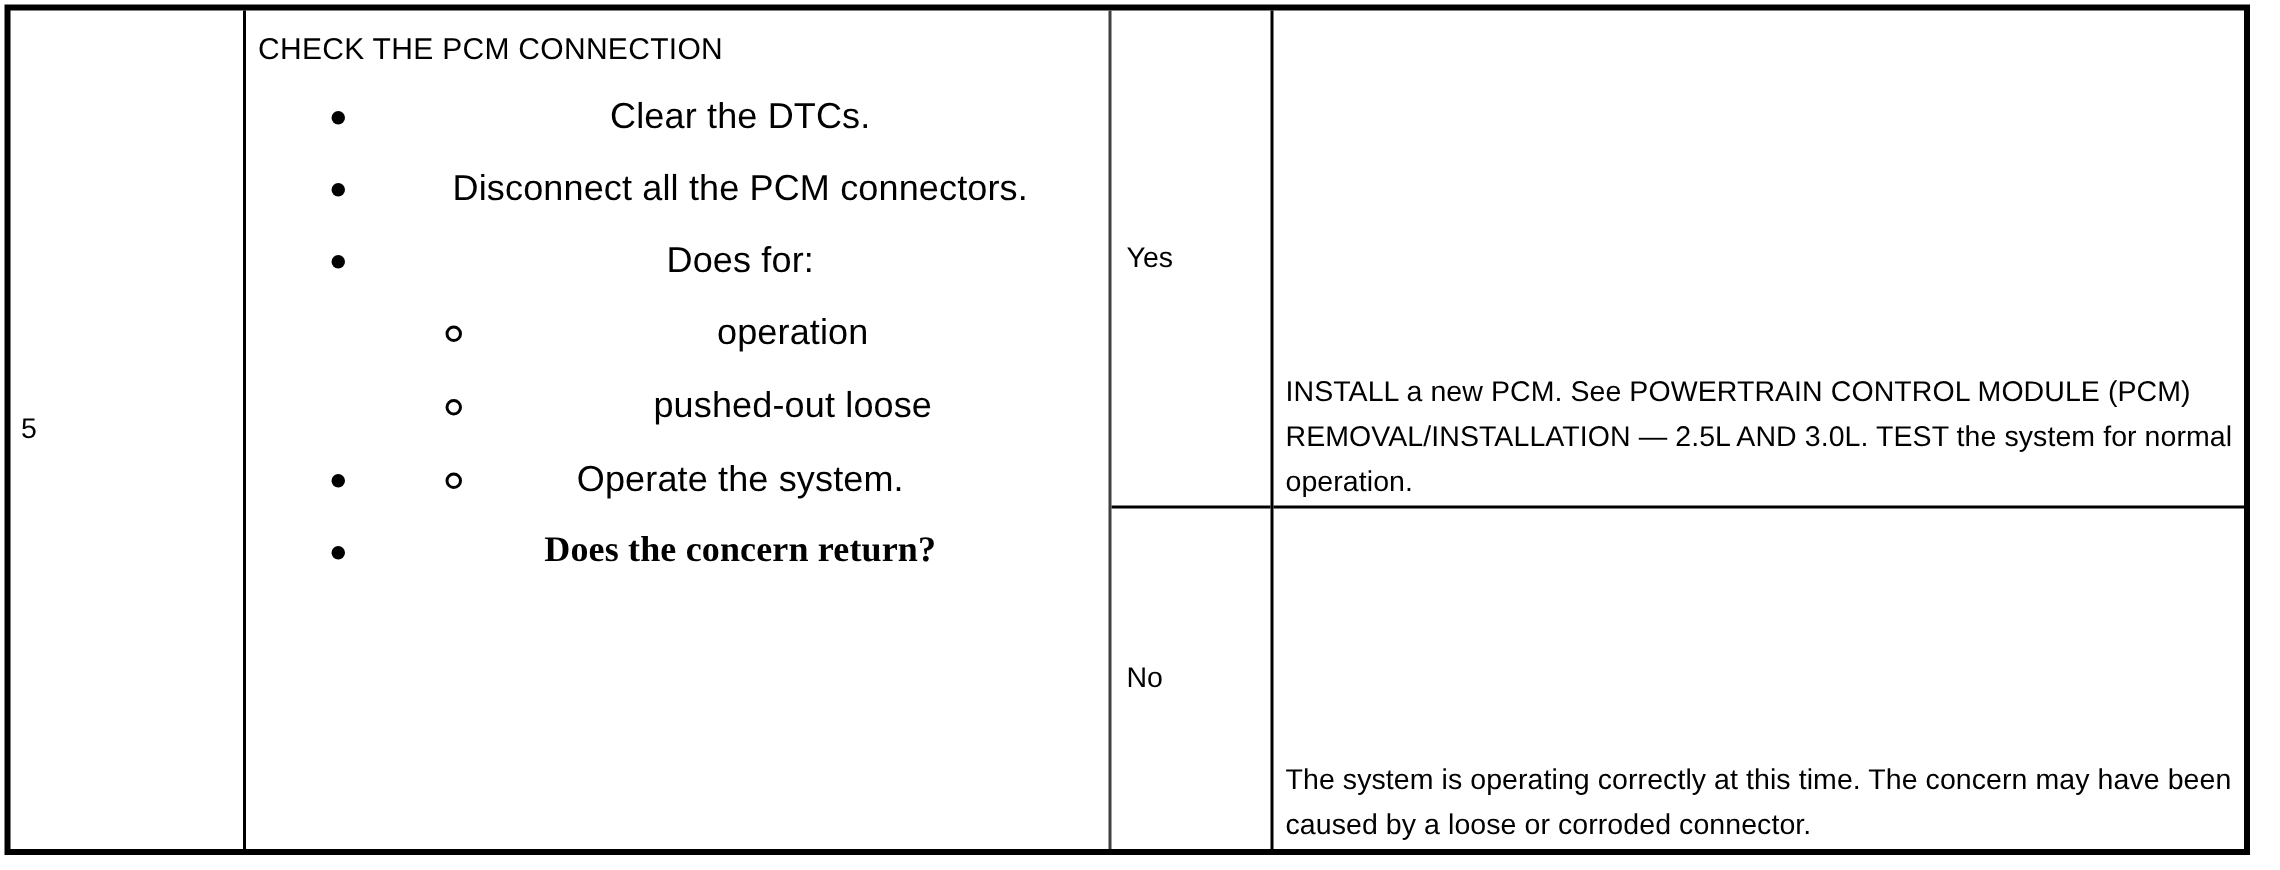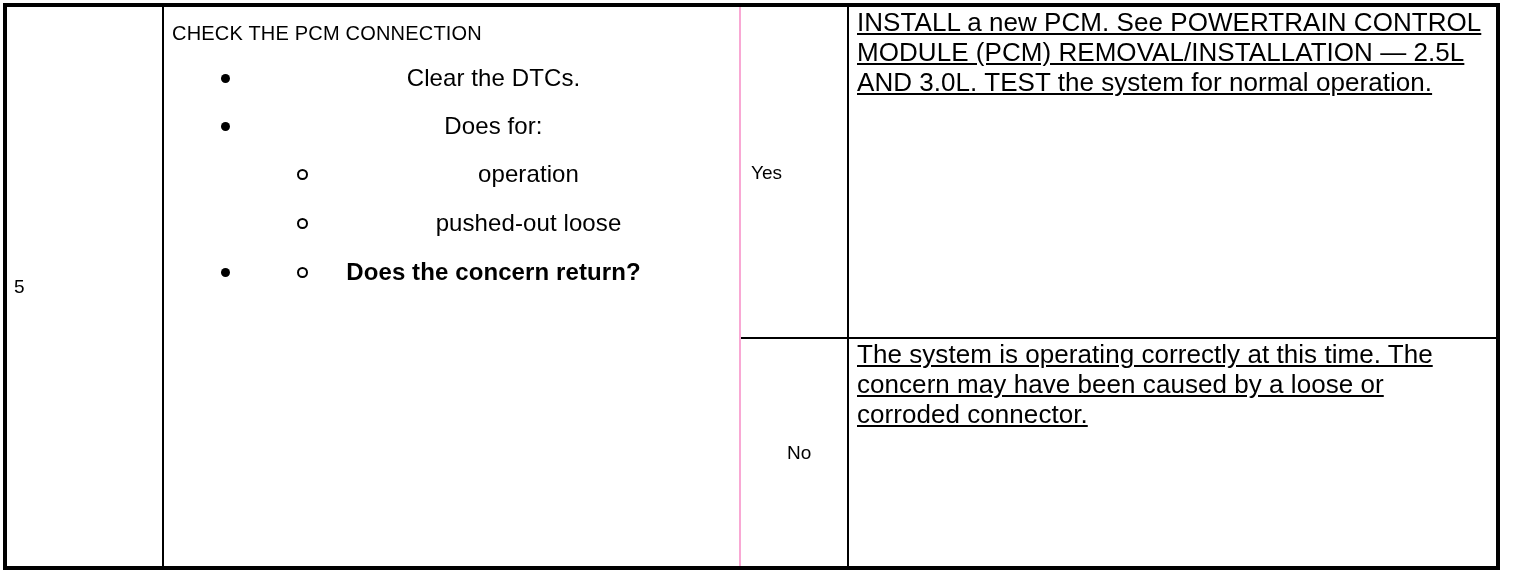--- a/index.html
+++ b/index.html
@@ -54,21 +54,21 @@
     font-size: 19px;
     line-height: 22px;
     letter-spacing: 0px;
   }
 
   
   .col-action {
     box-sizing: border-box;
     width: 577px;
     flex: 0 0 577px;
-    border-right: 2px solid #f9a8d4;
+    border-right: 2px solid #404040;
     padding: 14px 6px 0 8px;
     position: relative;
     overflow: hidden;
   }
   .action-heading {
     font-size: 20px;
     line-height: 24px;
     letter-spacing: 0.2px;
     margin: 0 0 20px 0;
     white-space: nowrap;
@@ -81,21 +81,21 @@
   }
   .bullet-item {
     position: relative;
     padding-left: 82px;
     margin-bottom: 23px;
     font-size: 24px;
     line-height: 25px;
     letter-spacing: 0.1px;
     text-align: center;
   }
-  .bullet-item:last-child { margin-bottom: 13px; }
+  .bullet-item:last-child { margin-bottom: 13px; font-family: Liberation Serif, serif; }
   .bullet-item.bold { font-weight: bold; }
   .bullet-item .bullet-dot {
     position: absolute;
     left: 49px;
     top: 9px;
     width: 9px;
     height: 9px;
     border-radius: 50%;
     background: #000000;
   }
@@ -135,39 +135,37 @@
     font-size: 19px;
     line-height: 23px;
   }
   .result-cell.top {
     height: 332px;
     flex: 0 0 332px;
     border-bottom: 2px solid #000000;
   }
   .result-cell.bottom {
     flex: 1 1 auto;
-    margin-left: 36px;
   }
 
   
   .col-outcome {
     box-sizing: border-box;
     flex: 1 1 auto;
     display: flex;
     flex-direction: column;
   }
   .outcome-cell {
     box-sizing: border-box;
     display: flex;
-    align-items: flex-start;
+    align-items: flex-end;
     padding: 0 4px 0 8px;
-    font-size: 26px;
+    font-size: 19px;
     line-height: 30px;
     letter-spacing: 0.05px;
-    text-decoration: underline;
   }
   .outcome-cell.top {
     height: 332px;
     flex: 0 0 332px;
     border-bottom: 2px solid #000000;
   }
   .outcome-cell.bottom {
     flex: 1 1 auto;
   }
   .outcome-text {
@@ -188,20 +186,24 @@
     <div class="col-action">
       <div class="action-heading">CHECK THE PCM CONNECTION</div>
 
       <ul class="bullet-list">
 
         <li class="bullet-item">
           <span class="bullet-dot"></span>
           <span class="bullet-text">Clear the DTCs.</span>
         </li>
 
+        <li class="bullet-item">
+          <span class="bullet-dot"></span>
+          <span class="bullet-text">Disconnect all the PCM connectors.</span>
+        </li>
 
         <li class="bullet-item">
           <span class="bullet-dot"></span>
           <span class="bullet-text">Does for:</span>
         </li>
 
         <li class="bullet-item sub">
           <span class="bullet-ring"></span>
           <span class="bullet-text">operation</span>
         </li>
@@ -209,20 +211,24 @@
         <li class="bullet-item sub">
           <span class="bullet-ring"></span>
           <span class="bullet-text">pushed-out loose</span>
         </li>
 
         <li class="bullet-item sub">
           <span class="bullet-ring"></span>
         </li>
 
 
+        <li class="bullet-item">
+          <span class="bullet-dot"></span>
+          <span class="bullet-text">Operate the system.</span>
+        </li>
 
         <li class="bullet-item bold">
           <span class="bullet-dot"></span>
           <span class="bullet-text">Does the concern return?</span>
         </li>
 
       </ul>
     </div>
 
     <div class="col-result">

